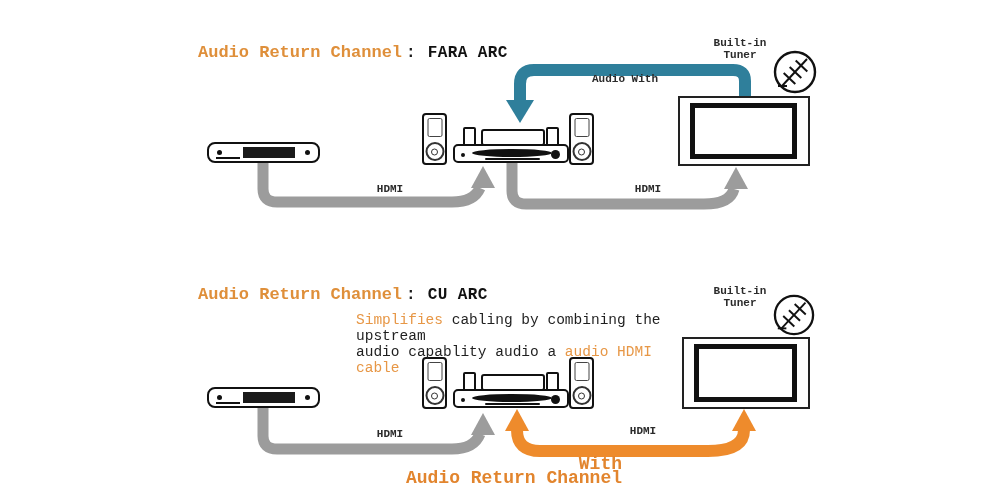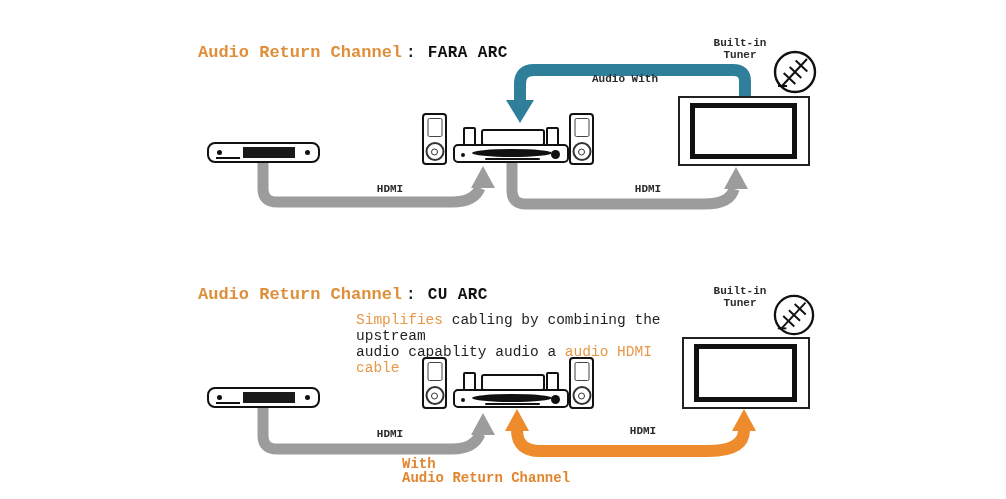--- a/index.html
+++ b/index.html
@@ -8,22 +8,22 @@
   
   .title{position:absolute;left:198px;display:flex;align-items:baseline;white-space:nowrap;z-index:3;}
   .t-prefix{font-size:17px;font-weight:bold;color:#df8f3a;}
   .t-colon{font-size:16px;font-weight:bold;color:#1a1a1a;margin-left:4px;}
   .t-value{font-size:16px;font-weight:bold;color:#111;margin-left:12px;letter-spacing:.4px;margin-top:40px;}
   .lbl{position:absolute;z-index:3;font-size:11px;font-weight:bold;color:#2b2b2b;text-align:center;}
   .tuner-lbl{font-size:11px;}
   .desc{position:absolute;left:356px;top:312px;width:334px;text-align:left;z-index:3;
         font-size:14.5px;line-height:16px;color:#1f1f1f;}
   .desc .hl{color:#e79746;}
-  .with-lbl{position:absolute;left:402px;top:457px;width:220px;text-align:left;z-index:3;
-            font-size:14px;font-weight:bold;color:#e2852e;line-height:14px;}
+  .with-lbl{position:absolute;left:402px;top:457px;width:220px;text-align:right;z-index:3;
+            font-size:18px;font-weight:bold;color:#e2852e;line-height:14px;}
   
   .wires{position:absolute;left:0;top:0;z-index:1;}
   .device{position:absolute;z-index:2;background:#fff;box-sizing:border-box;}
   
   .player{width:113px;height:21px;border:2px solid #111;border-radius:8px;}
   .player .disp{position:absolute;left:34px;top:3px;width:52px;height:11px;background:#1a1a1a;}
   .player .dot{position:absolute;top:6px;width:5px;height:5px;border-radius:50%;background:#111;}
   .player .dot.l{left:8px;} .player .dot.r{right:8px;}
   .player .uline{position:absolute;left:7px;bottom:2px;width:24px;height:2px;background:#111;}
   

